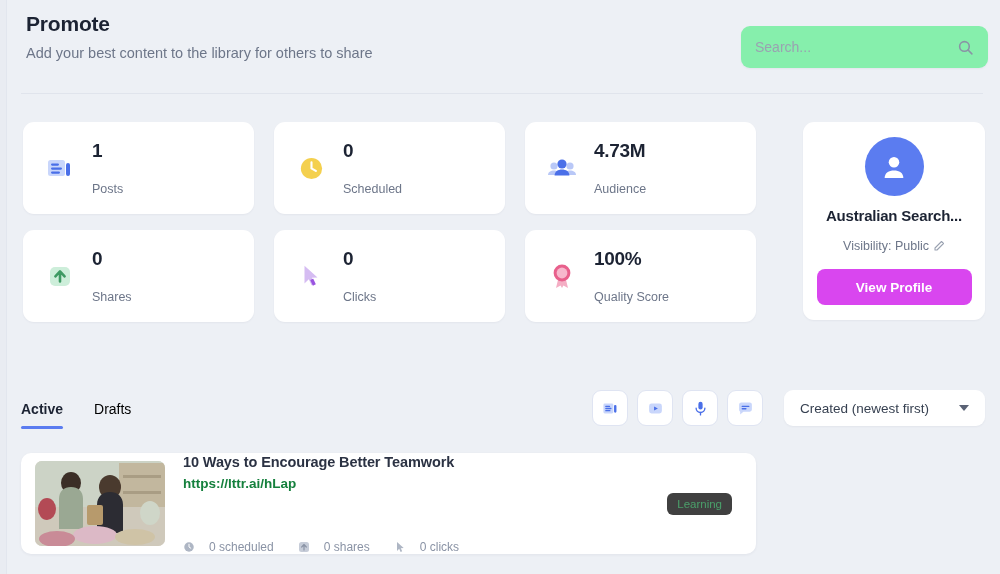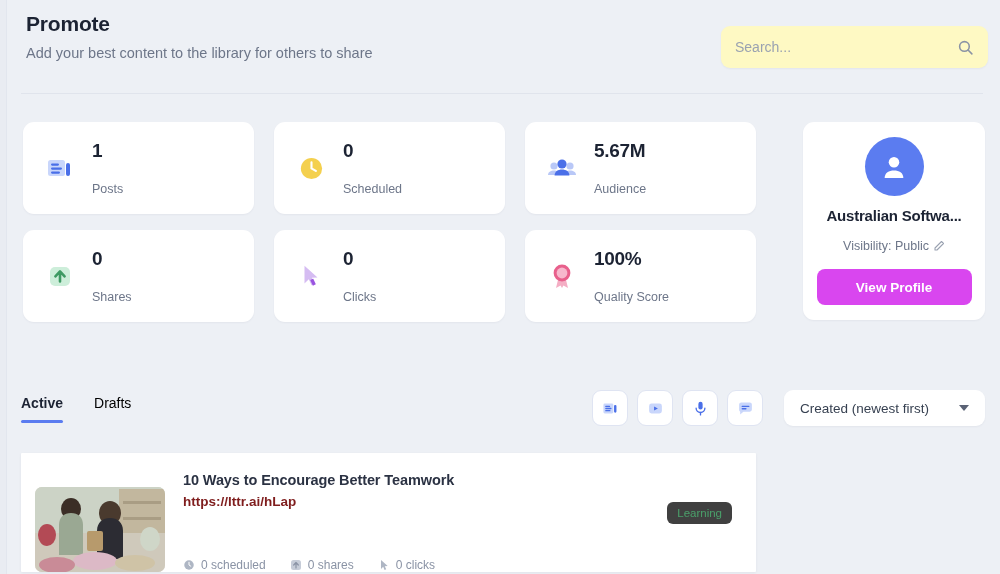--- a/index.html
+++ b/index.html
@@ -10,22 +10,22 @@
     overflow: hidden;
   }
   .page { position: relative; width: 1000px; height: 574px; background: #edf0f5; }
   .left-rail { position: absolute; left: 0; top: 0; width: 7px; height: 574px; background: #e9ecf2; border-right: 1px solid #e2e6ee; }
 
   
   .header { position: absolute; left: 26px; top: 12px; width: 962px; height: 78px; }
   .title { font-size: 21px; font-weight: bold; color: #1c2333; letter-spacing: -0.2px; }
   .subtitle { font-size: 14.5px; color: #6d7689; margin-top: 9px; }
   .search-box {
-    position: absolute; right: 0; top: 14px; width: 267px; height: 42px;
-    background: #fef9c3; border-radius: 9px; display: flex; align-items: center;
+    position: absolute; right: 0; top: 14px; width: 247px; height: 42px;
+    background: #86efac; border-radius: 9px; display: flex; align-items: center;
     padding: 0 14px; box-shadow: 0 1px 2px rgba(30,40,70,.05);
   }
   .search-input {
     flex: 1; border: 0; outline: 0; background: transparent;
     font-family: "Liberation Sans", sans-serif; font-size: 14px; color: #374151;
   }
   .search-input::placeholder { color: #9aa2b1; }
   .search-icon { width: 17px; height: 17px; flex: none; color: #8a93a5; }
   .divider { position: absolute; left: 21px; top: 93px; width: 962px; height: 1px; background: #e0e4ec; }
 
@@ -54,51 +54,51 @@
   .visibility { font-size: 12.5px; color: #6d7689; margin-top: 15px; display: flex; align-items: center; gap: 4px; }
   .pencil-icon { width: 12px; height: 12px; color: #9aa2b1; }
   .view-profile-btn {
     margin-top: 16px; width: 155px; height: 36px; border: 0; border-radius: 8px;
     background: #d946ef; color: #fff; font-family: "Liberation Sans", sans-serif;
     font-size: 13.5px; font-weight: bold; cursor: pointer;
   }
 
   
   .toolbar { position: absolute; left: 21px; top: 390px; width: 964px; height: 42px; }
-  .tabs { position: absolute; left: 0; top: 5px; display: flex; gap: 31px; }
+  .tabs { position: absolute; left: 0; top: 11px; display: flex; gap: 31px; }
   .tab { position: relative; font-size: 14px; color: #000000; padding-bottom: 12px; cursor: pointer; }
   .tab.active { color: #1c2333; font-weight: bold; }
   .tab.active::after { content:""; position: absolute; left: 0; bottom: 0; width: 100%; height: 3px; background: #5b7cf0; border-radius: 2px; }
   .filters { position: absolute; right: 222px; top: 0; display: flex; gap: 9px; }
   .filter-btn {
     width: 36px; height: 36px; background: #fff; border: 1px solid #dfe4f2; border-radius: 9px;
     display: flex; align-items: center; justify-content: center; cursor: pointer; color: #5b7cf0;
   }
   .sort-select {
     position: absolute; right: 0; top: 0; width: 201px; height: 36px; background: #fff;
     border: 0; border-radius: 9px; display: flex; align-items: center;
     justify-content: space-between; padding: 0 16px; cursor: pointer;
     box-shadow: 0 1px 2px rgba(30,40,70,.05);
     gap: 20px;
   }
   .sort-label { font-size: 13.5px; color: #374151; }
   .caret { width: 0; height: 0; border-left: 5px solid transparent; border-right: 5px solid transparent; border-top: 6px solid #5a6275; }
 
   
   .content-card {
-    position: absolute; left: 21px; top: 453px; width: 735px; height: 119px;
-    background: #fff; border-radius: 1px; box-shadow: 0 1px 3px rgba(30,40,70,.06);
-    display: flex; align-items: flex-end; padding: 0 14px;
+    position: absolute; left: 21px; top: 453px; width: 735px; height: 101px;
+    background: #fff; border-radius: 10px; box-shadow: 0 1px 3px rgba(30,40,70,.06);
+    display: flex; align-items: center; padding: 0 14px;
   }
   .thumb { width: 130px; height: 85px; border-radius: 7px; overflow: hidden; flex: none; position: relative; }
   .post-body { margin-left: 18px; flex: 1; }
   .post-title { font-size: 14.5px; font-weight: bold; color: #2b3243; letter-spacing: -0.1px; }
-  .post-url { font-size: 13.5px; font-weight: bold; color: #7f1d1d; margin-top: 6px; }
+  .post-url { font-size: 13.5px; font-weight: bold; color: #15803d; margin-top: 6px; }
   .post-metrics { display: flex; gap: 24px; margin-top: 17px; }
-  .metric { display: flex; align-items: center; gap: 6px; font-size: 12px; color: #8a93a5; margin-top: 32px; }
+  .metric { display: flex; align-items: center; gap: 14px; font-size: 12px; color: #8a93a5; margin-top: 32px; }
   .metric svg { width: 12px; height: 12px; flex: none; }
   .badge { background: #404040; color: #4aa06a; font-size: 11.5px; border-radius: 6px; padding: 5px 10px; align-self: center; margin-right: 10px; }
 </style>
 </head>
 <body>
 
 <div class="page">
   <div class="left-rail"></div>
 
   <div class="header">
@@ -150,21 +150,21 @@
           <svg viewBox="0 0 30 28" width="30" height="28">
             <circle cx="7" cy="12" r="3.6" fill="#b9c8f7"></circle>
             <circle cx="23" cy="12" r="3.6" fill="#b9c8f7"></circle>
             <path d="M1 21c0-3 2.7-4.6 6-4.6S13 18 13 21z" fill="#b9c8f7"></path>
             <path d="M17 21c0-3 2.7-4.6 6-4.6S29 18 29 21z" fill="#b9c8f7"></path>
             <circle cx="15" cy="10" r="4.6" fill="#4a6fe8"></circle>
             <path d="M7.6 21.5c0-4 3.3-6 7.4-6s7.4 2 7.4 6z" fill="#4a6fe8"></path>
           </svg>
         </span>
         <span class="stat-text">
-          <span class="stat-value">5.67M</span>
+          <span class="stat-value">4.73M</span>
           <span class="stat-label">Audience</span>
         </span>
       </div>
     </div>
 
     <div class="stat-row">
       <div class="stat-card">
         <span class="stat-icon">
           <svg viewBox="0 0 28 28" width="28" height="28">
             <rect x="4" y="5" width="20" height="19" rx="5" fill="#cdeeda"></rect>
@@ -206,21 +206,21 @@
     </div>
   </div>
 
   <div class="profile-card">
     <div class="avatar">
       <svg viewBox="0 0 40 40" width="34" height="34">
         <circle cx="20" cy="14.5" r="6.2" fill="#fff"></circle>
         <path d="M9 33c0-6 5-8.8 11-8.8S31 27 31 33z" fill="#fff"></path>
       </svg>
     </div>
-    <div class="profile-name">Australian Softwa...</div>
+    <div class="profile-name">Australian Search...</div>
     <div class="visibility">
       <span>Visibility: Public</span>
       <svg class="pencil-icon" viewBox="0 0 24 24" fill="none" stroke="currentColor" stroke-width="2.2" stroke-linecap="round" stroke-linejoin="round">
         <path d="M17 3l4 4L8 20H4v-4z"></path>
       </svg>
     </div>
     <button class="view-profile-btn">View Profile</button>
   </div>
 
   <div class="toolbar">

